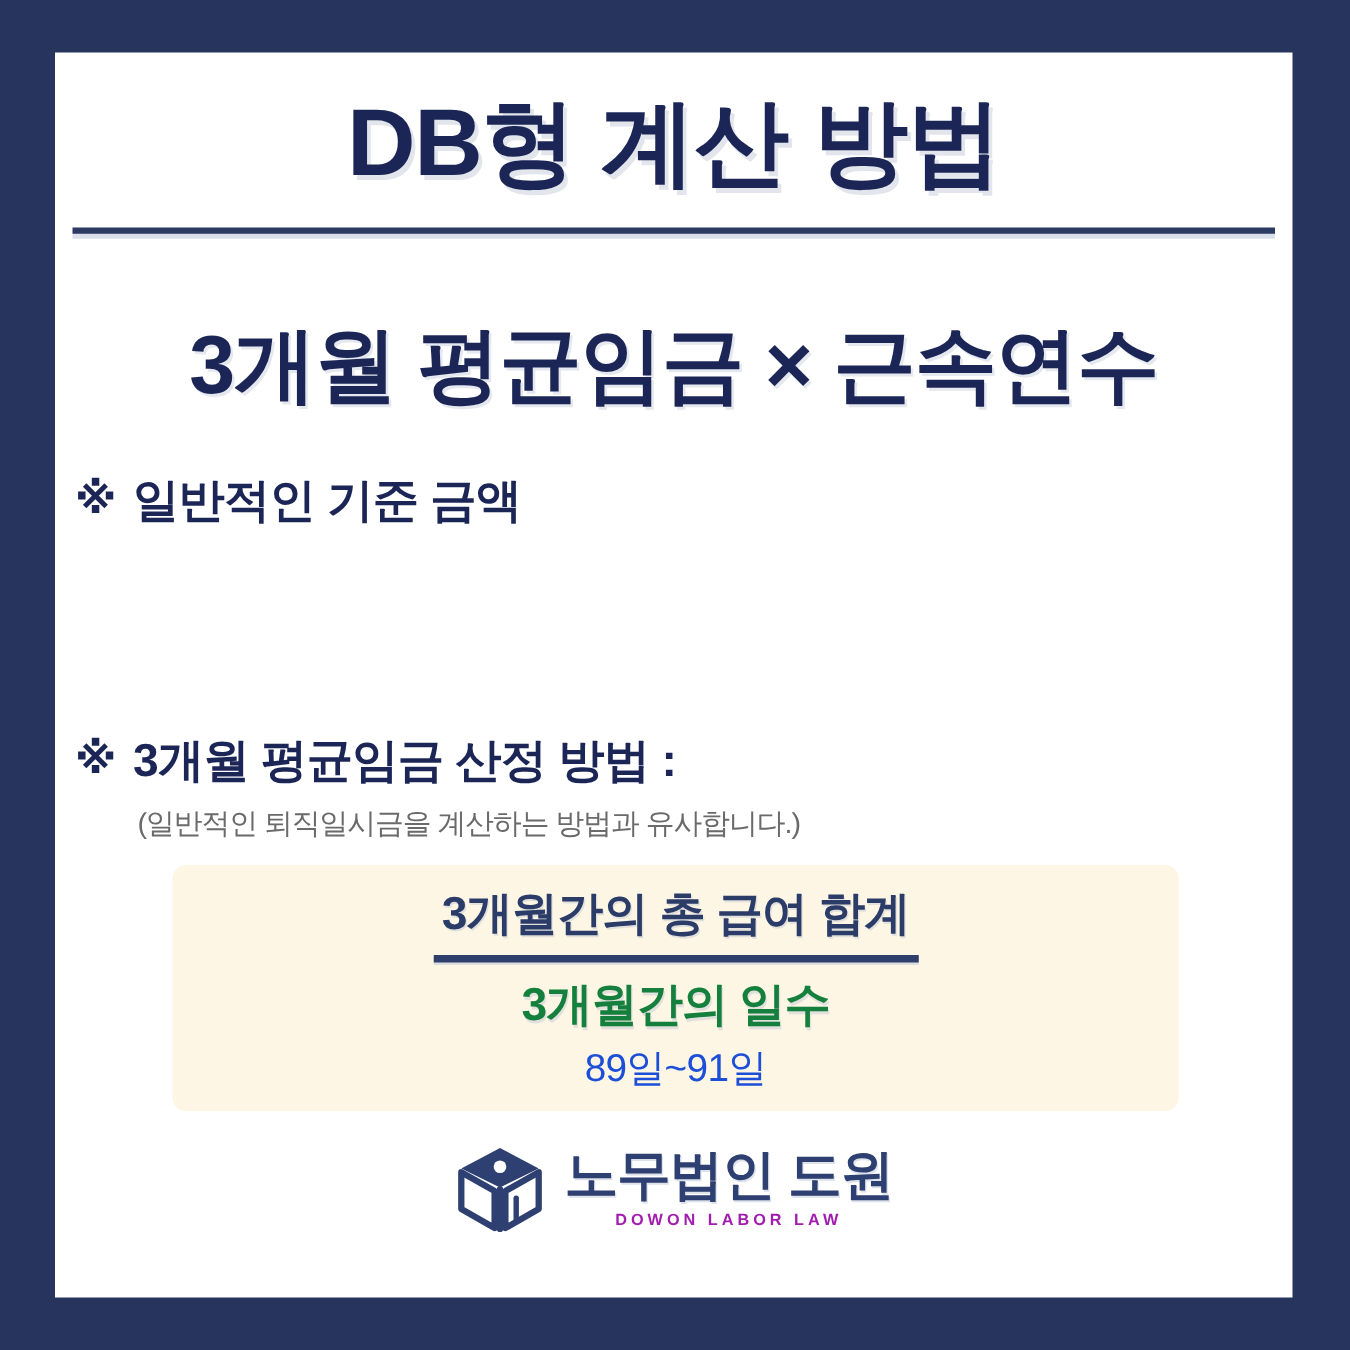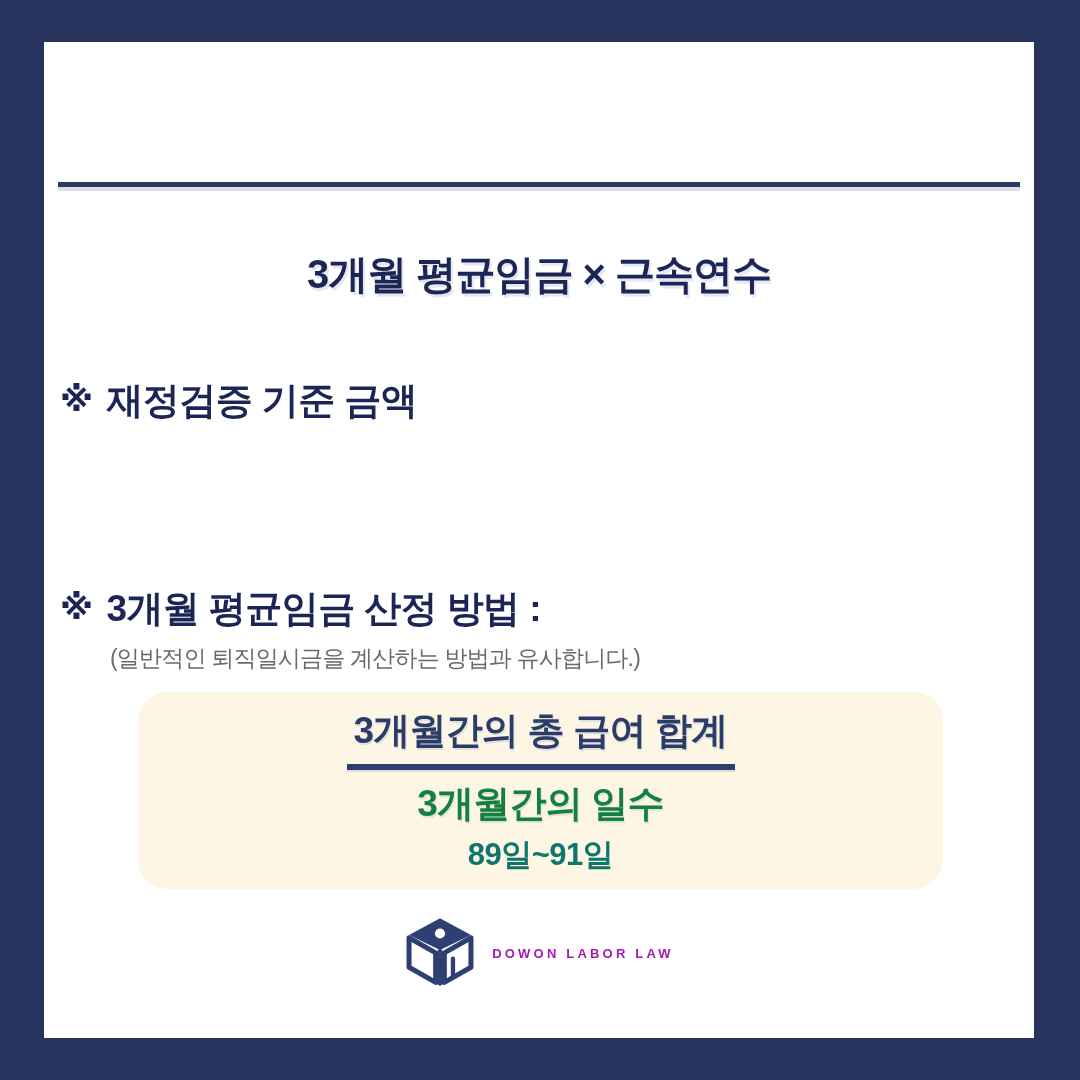--- a/index.html
+++ b/index.html
@@ -59,21 +59,21 @@
     box-shadow: 0 4px 0 rgba(188, 196, 216, 0.55);
   }
 
   
   .formula {
     position: absolute;
     left: 0;
     top: 205px;
     width: 990px;
     text-align: center;
-    font-size: 40px;
+    font-size: 66px;
     font-weight: 900;
     color: #1b2657;
     letter-spacing: -1px;
     text-shadow: 2px 3px 0 rgba(170, 178, 200, 0.30);
     white-space: nowrap;
   }
 
   
   .section {
     position: absolute;
@@ -125,21 +125,21 @@
   }
 
   
   .fraction-box {
     position: absolute;
     left: 94px;
     top: 650px;
     width: 805px;
     height: 197px;
     background: #fdf6e4;
-    border-radius: 29px;
+    border-radius: 11px;
     box-sizing: border-box;
     display: flex;
     flex-direction: column;
     align-items: center;
     justify-content: flex-start;
     padding-top: 14px;
   }
   .frac-numerator {
     font-size: 37px;
     font-weight: 900;
@@ -159,22 +159,22 @@
     font-size: 37px;
     font-weight: 900;
     color: #15803d;
     letter-spacing: -0.8px;
     line-height: 1.3;
     text-shadow: 1px 2px 0 rgba(175, 183, 205, 0.35);
   }
   .frac-range {
     margin-top: 6px;
     font-size: 31px;
-    font-weight: 700;
-    color: #0f766e;
+    font-weight: 400;
+    color: #1d4ed8;
     letter-spacing: -0.5px;
   }
 
   
   .logo {
     position: absolute;
     left: 0;
     top: 872px;
     width: 990px;
     display: flex;
@@ -208,29 +208,32 @@
     color: #a21caf;
     letter-spacing: 3.2px;
   }
 </style>
 </head>
 <body>
 
 <div class="poster">
   <div class="card">
 
+    <div class="title-block">
+      <div class="title">DB형 계산 방법</div>
+    </div>
 
     <div class="title-rule"></div>
 
     <div class="formula">3개월 평균임금 × 근속연수</div>
 
     <div class="section sec-1">
       <div class="bullet-head">
         <span class="bullet-mark">※</span>
-        <span class="bullet-head-text">재정검증 기준 금액</span>
+        <span class="bullet-head-text">일반적인 기준 금액</span>
       </div>
     </div>
 
     <div class="section sec-2">
       <div class="bullet-head">
         <span class="bullet-mark">※</span>
         <span class="bullet-head-text">3개월 평균임금 산정 방법 :</span>
       </div>
       <div class="note">(일반적인 퇴직일시금을 계산하는 방법과 유사합니다.)</div>
     </div>
@@ -249,18 +252,19 @@
         <circle cx="50" cy="27" r="7" fill="#ffffff"></circle>
 
         <path d="M7 33 L44 54 L44 95 L7 74 Z" fill="#ffffff" stroke="#2e4071" stroke-width="7" stroke-linejoin="round"></path>
 
         <path d="M93 33 L56 54 L56 95 L93 74 Z" fill="#ffffff" stroke="#2e4071" stroke-width="7" stroke-linejoin="round"></path>
 
         <path d="M50 52 L50 96" stroke="#2e4071" stroke-width="7" stroke-linecap="round"></path>
         <path d="M68 62 L68 86" stroke="#2e4071" stroke-width="6" stroke-linecap="round"></path>
       </svg>
       <div class="logo-text">
+        <span class="logo-ko">노무법인 도원</span>
         <span class="logo-en">DOWON LABOR LAW</span>
       </div>
     </div>
 
   </div>
 </div>
 
 </body></html>

